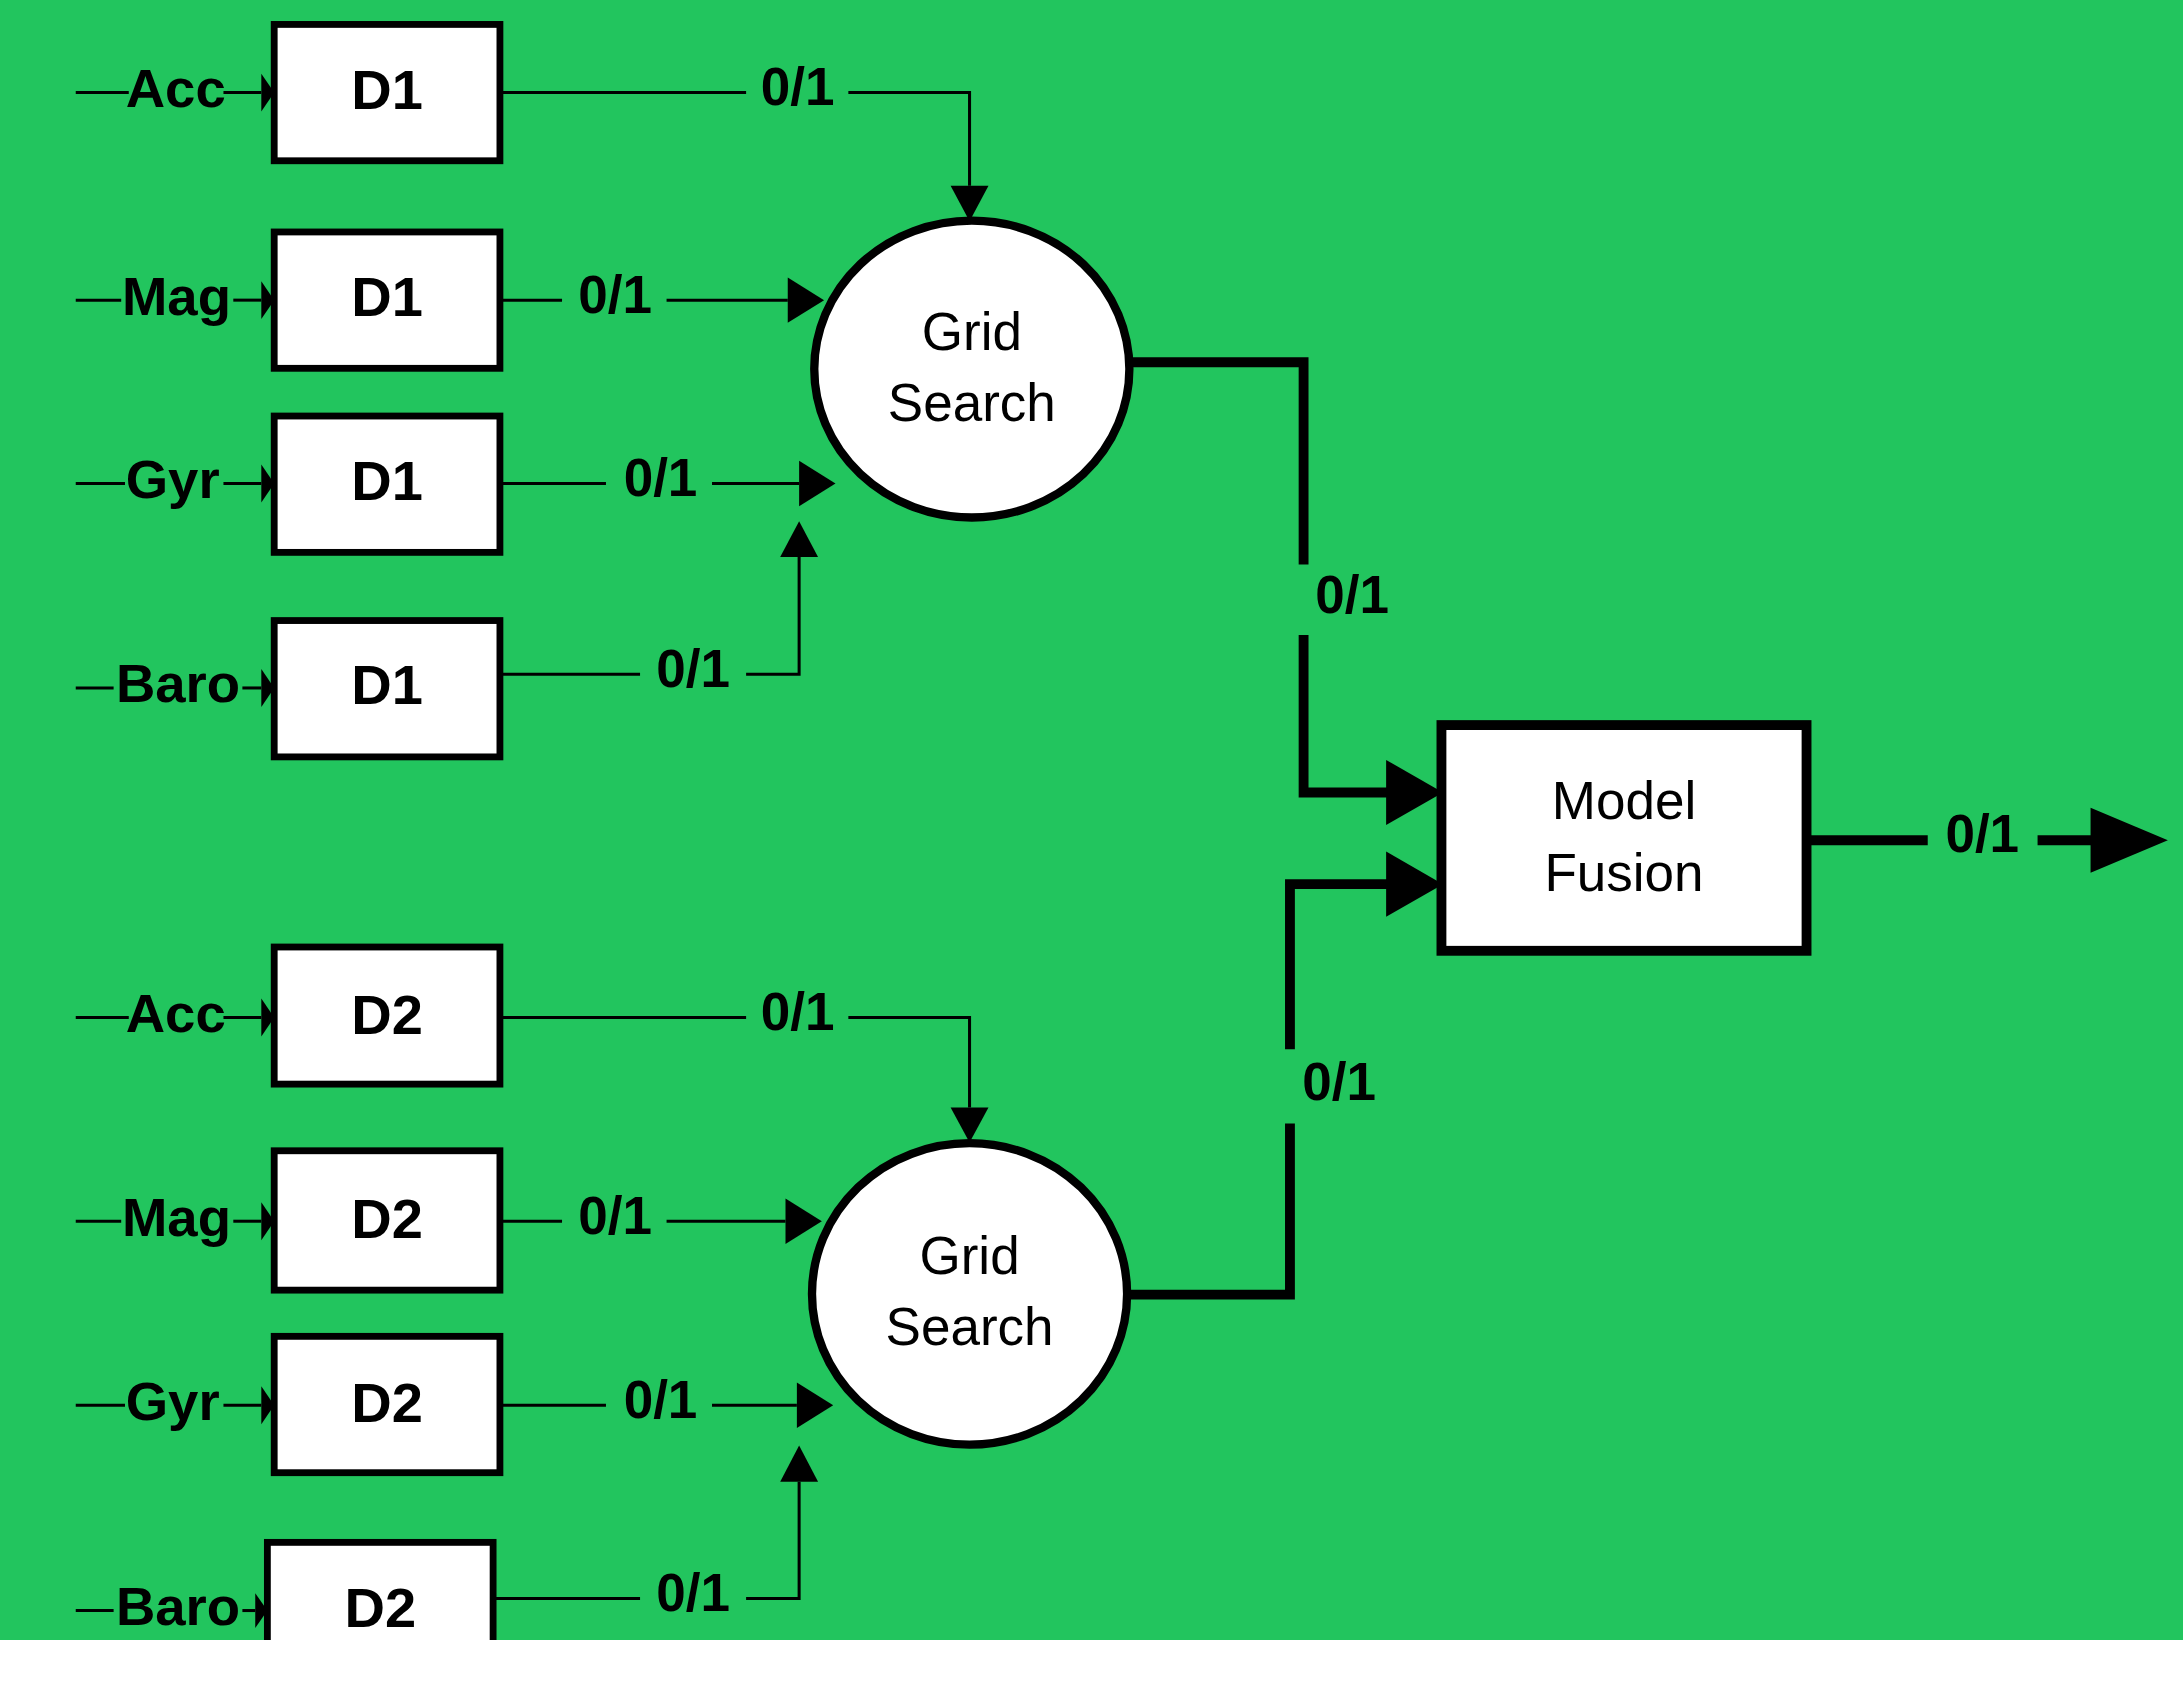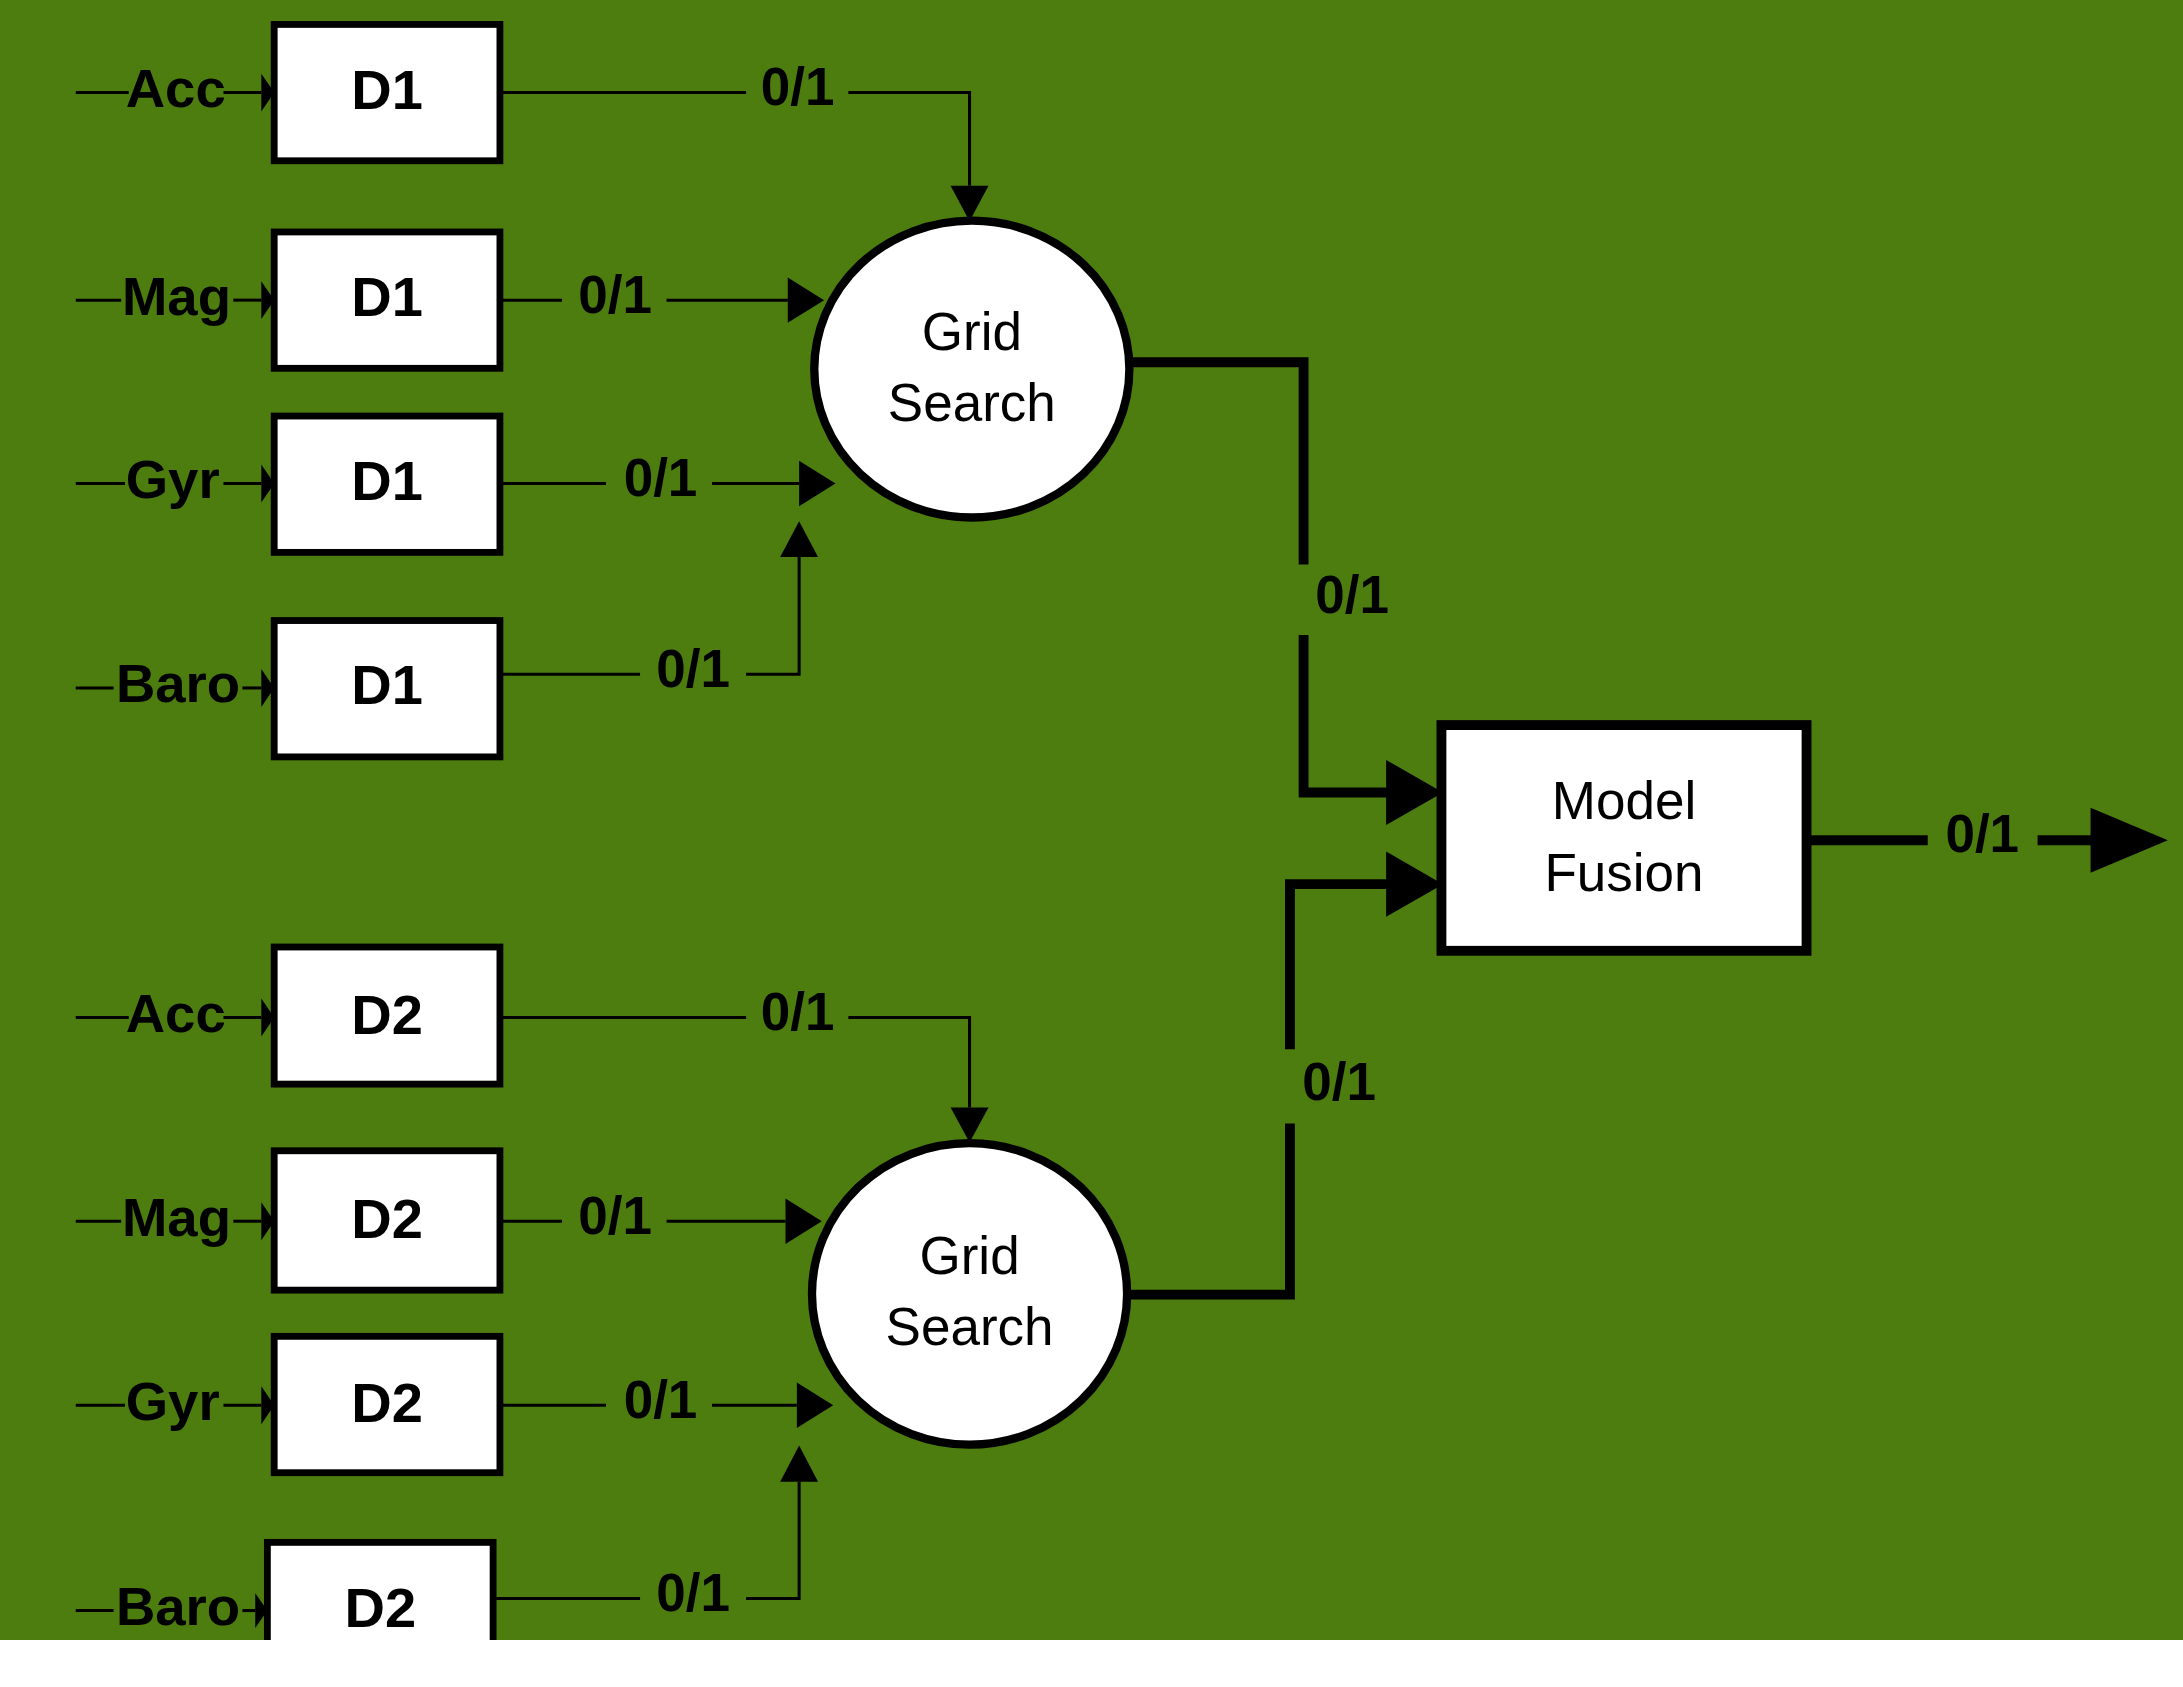--- a/index.html
+++ b/index.html
@@ -4,21 +4,21 @@
 <style>
   html, body {
     margin: 0;
     padding: 0;
     background: #ffffff;
   }
   #canvas {
     position: relative;
     width: 2183px;
     height: 1640px;
-    background: #4d7c0f;
+    background: #22c55e;
     overflow: hidden;
     font-family: "Liberation Sans", sans-serif;
   }
   svg#diagram {
     position: absolute;
     left: 0;
     top: 0;
     width: 2183px;
     height: 1688px;
   }

